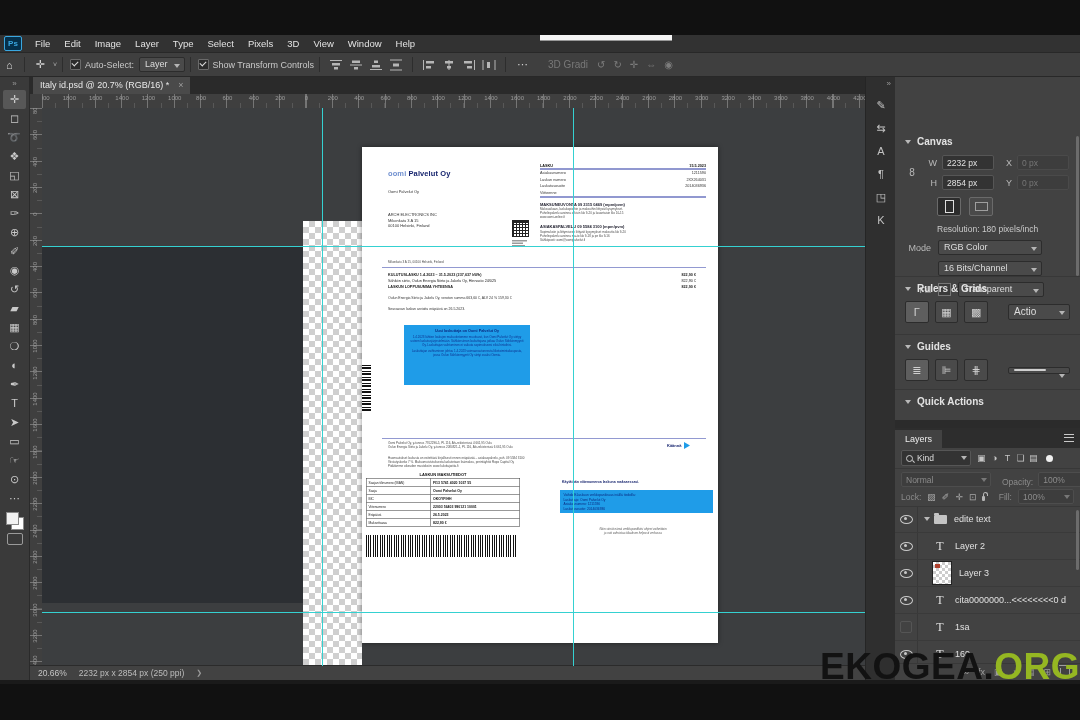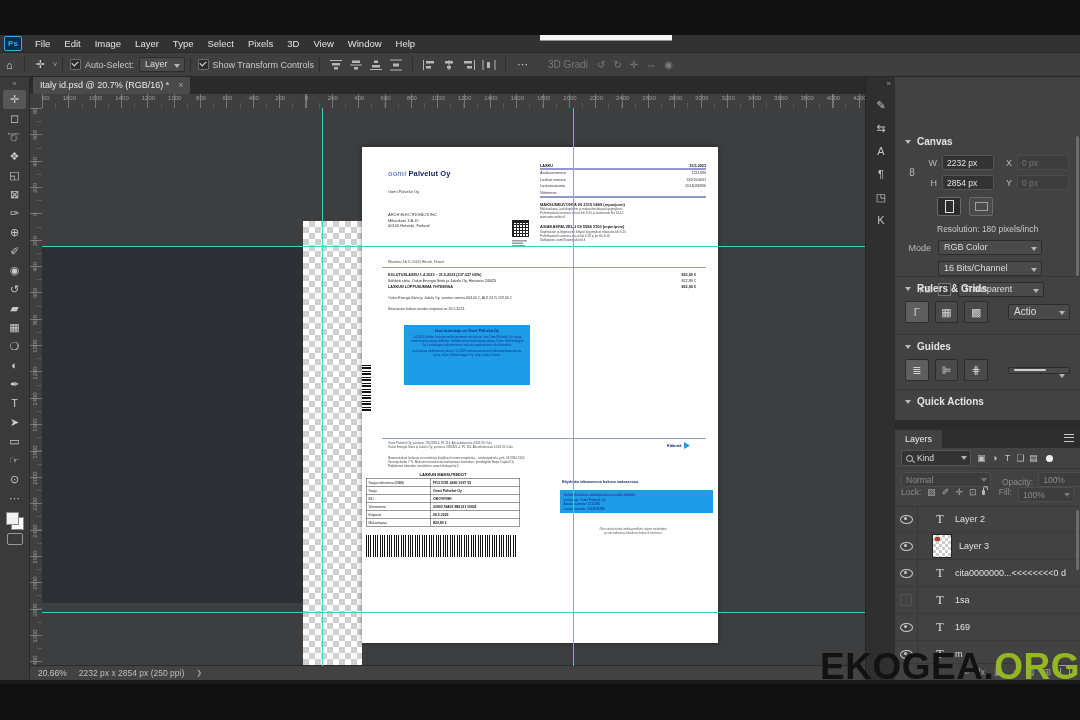--- a/index.html
+++ b/index.html
@@ -141,21 +141,21 @@
   .lfilter{position:absolute;left:0;right:0;top:372px;height:20px;display:flex;align-items:center;gap:4px;padding:0 6px;border-bottom:1px solid #383838;}
   .kindsel{display:flex;align-items:center;gap:4px;background:#333;border:1px solid #565656;border-radius:2px;height:14px;padding:0 12px 0 4px;font-size:8.5px;color:#ddd;position:relative;flex:0 0 52px;}
   .kindsel::after{content:"";position:absolute;right:3px;top:5px;border-left:3px solid transparent;border-right:3px solid transparent;border-top:4px solid #b5b5b5;}
   .mag{width:5px;height:5px;border:1px solid #ccc;border-radius:50%;position:relative;}
   .mag::after{content:"";position:absolute;width:3px;height:1px;background:#ccc;right:-3px;bottom:-1px;transform:rotate(45deg);}
   .ficon{color:#c6c6c6;font-size:9px;width:13px;text-align:center;}
   .fdot{width:7px;height:7px;background:#f0f0f0;border-radius:50%;margin-left:2px;}
   .lblend{position:absolute;left:0;right:0;top:392px;height:19px;display:flex;align-items:flex-end;gap:5px;padding:0 6px;color:#8b8b8b;font-size:8.5px;}
   .dsel{background:#3d3d3d;border:1px solid #4d4d4d;border-radius:2px;height:13px;display:flex;align-items:center;padding:0 14px 0 4px;position:relative;color:#8b8b8b;}
   .dsel::after{content:"";position:absolute;right:3px;top:5px;border-left:3px solid transparent;border-right:3px solid transparent;border-top:4px solid #777;}
-  .llock{position:absolute;left:0;right:0;top:411px;height:19px;display:flex;gap:6px;padding:0 6px;color:#8b8b8b;font-size:8.5px;border-bottom:1px solid #383838;}
+  .llock{position:absolute;left:0;right:0;top:411px;height:19px;display:flex;align-items:center;gap:6px;padding:0 6px;color:#8b8b8b;font-size:8.5px;border-bottom:1px solid #383838;}
   .lockico{color:#a8a8a8;font-size:9px;}
   .padlock{width:7px;height:5px;background:#b5b5b5;position:relative;margin-top:3px;border-radius:1px;}
   .padlock::before{content:"";position:absolute;top:-4px;left:1px;width:3px;height:3px;border:1px solid #b5b5b5;border-bottom:none;border-radius:3px 3px 0 0;}
   .llist{position:absolute;left:0;right:0;top:430px;bottom:16px;overflow:hidden;}
   .lrow{height:26px;display:flex;align-items:center;border-bottom:1px solid #3a3a3a;}
   .eyebox{width:22px;align-self:stretch;border-right:1px solid #383838;display:flex;align-items:center;justify-content:center;}
   .eye{width:11px;height:7px;border:1px solid #c9c9c9;border-radius:50%;position:relative;}
   .eye::after{content:"";position:absolute;left:3px;top:1.5px;width:3px;height:3px;background:#c9c9c9;border-radius:50%;}
   .eye-off{width:10px;height:10px;border:1px solid #555;border-radius:2px;}
   .lname{font-size:9px;color:#e0e0e0;margin-left:7px;white-space:nowrap;overflow:hidden;}
@@ -677,20 +677,28 @@
         </span>
       <span class="padlock"></span>
       <span style="margin-left:8px;">Fill:</span>
       <span class="dsel" style="flex:0 0 36px;">100%</span>
     </div>
     <div class="llist" id="layer-list">
         <div class="lrow">
           <div class="eyebox">
             <span class="eye"></span>
           </div>
+          <span class="grp-caret"></span>
+          <span class="folder"></span>
+          <span class="lname">edite text</span>
+        </div>
+        <div class="lrow">
+          <div class="eyebox">
+            <span class="eye"></span>
+          </div>
           <span class="ind"></span>
           <span class="tglyph">T</span>
           <span class="lname">Layer 2</span>
         </div>
         <div class="lrow">
           <div class="eyebox">
             <span class="eye"></span>
           </div>
           <span class="ind"></span>
           <span class="thumb"></span>

